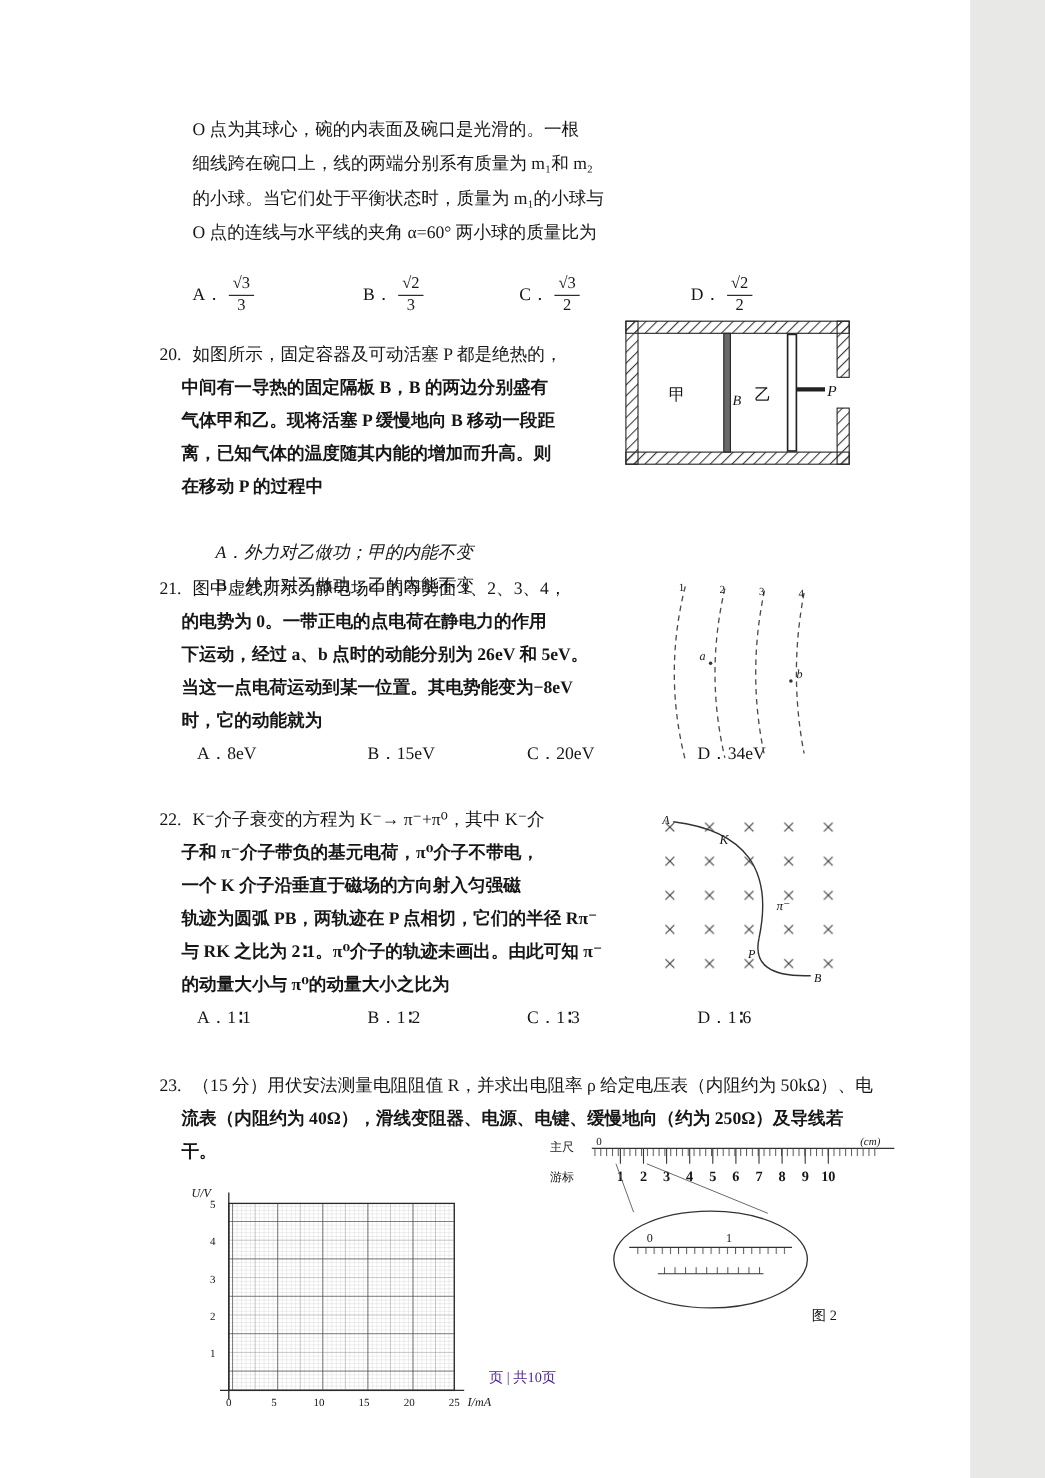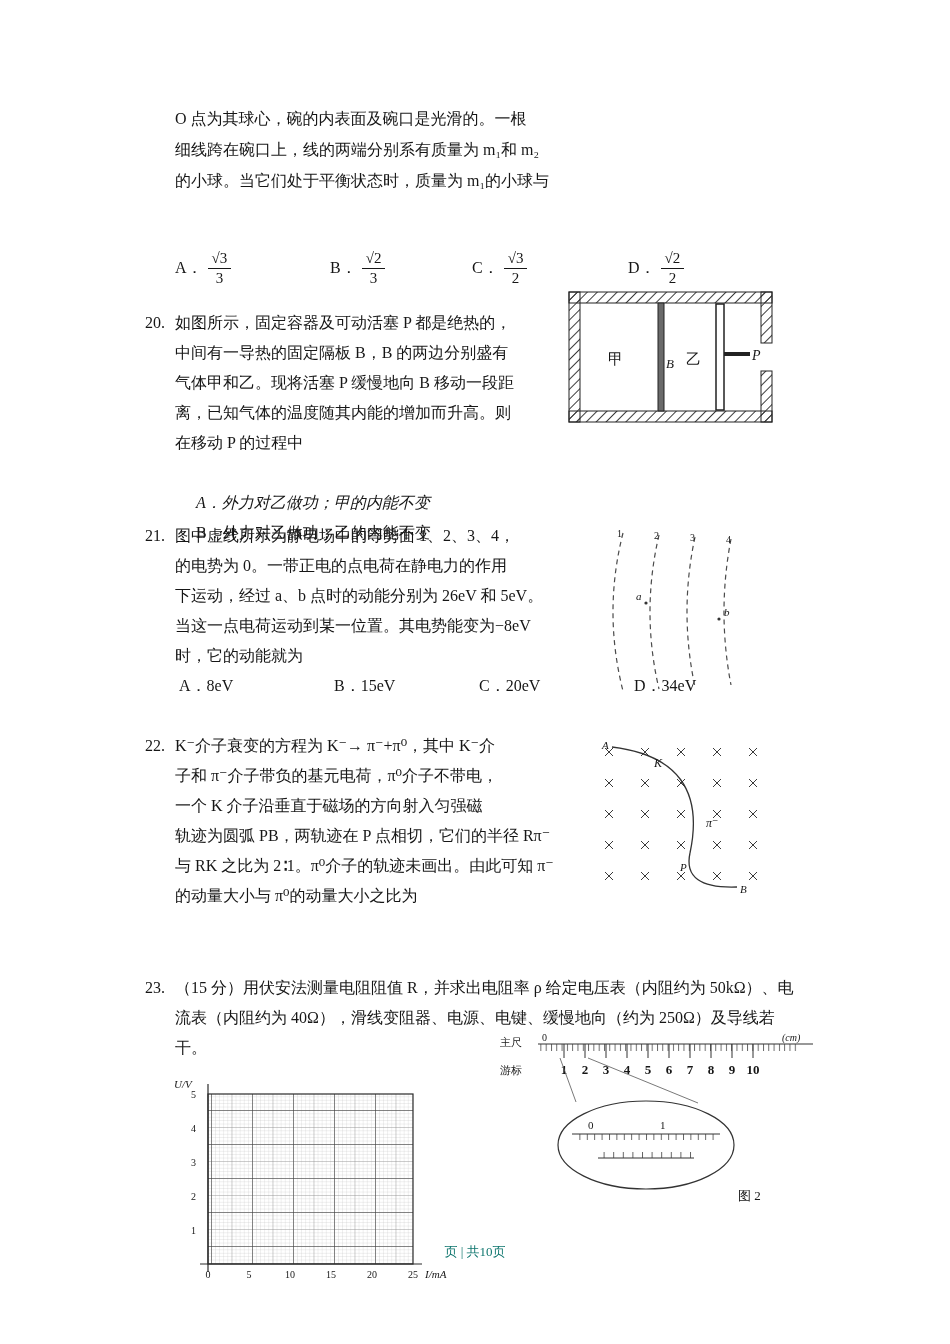--- a/index.html
+++ b/index.html
@@ -1,43 +1,44 @@
 <!DOCTYPE html>
 <html><head>
 <meta charset="utf-8">
 <style>
   html,body{margin:0;padding:0;}
   body{width:950px;height:1344px;position:relative;background:#e8e8e6;
        font-family:"Liberation Serif","DejaVu Serif",serif;color:#161616;}
-  .page{position:absolute;left:0;top:0;width:950px;height:1344px;background:#ffffff;overflow:hidden;}
+  .page{position:absolute;left:0;top:0;width:882px;height:1344px;background:#ffffff;overflow:hidden;}
   .blk{position:absolute;}
   .qline{font-size:16px;line-height:30px;white-space:pre;}
   .lh31 .qline{line-height:31px;}
   .qnum{display:inline-block;width:30px;}
-  .indent{margin-left:30px;}
+  .indent{margin-left:20px;font-weight:bold;}
   .optrow{margin-left:27px;}
   .optrow .o1{display:inline-block;width:303px;font-style:italic;}
   .row4{position:relative;height:30px;margin-left:34px;}
   .row4 span{position:absolute;top:0;white-space:pre;}
   .q19opt{position:absolute;top:0;display:flex;align-items:center;font-size:16px;height:48px;}
   .frac{display:inline-flex;flex-direction:column;align-items:center;font-size:15px;line-height:19px;margin-left:5px;}
   .fnum{border-bottom:1px solid #161616;padding:0 4px;}
   svg text{fill:#161616;}
   .footer{position:absolute;left:0;top:1243px;width:950px;text-align:center;
-          font-size:13px;color:#0f766e;}
+          font-size:13px;color:#4c1d95;}
 </style>
 </head>
 <body>
 
 <div class="page">
 
   <div class="blk lh31" style="left:175px;top:103px;">
     <div class="qline">O 点为其球心，碗的内表面及碗口是光滑的。一根</div>
     <div class="qline">细线跨在碗口上，线的两端分别系有质量为 m₁和 m₂</div>
     <div class="qline">的小球。当它们处于平衡状态时，质量为 m₁的小球与</div>
+    <div class="qline">O 点的连线与水平线的夹角 α=60° 两小球的质量比为</div>
   </div>
 
   <div class="blk" style="left:175px;top:244px;width:620px;height:50px;">
     <span class="q19opt" style="left:0px;">
       <span>A．</span>
       <span class="frac">
         <span class="fnum">√3</span>
         <span class="fden">3</span>
       </span>
     </span>
@@ -129,20 +130,26 @@
     </svg>
   </div>
 
   <div class="blk" style="left:145px;top:731px;">
     <div class="qline"><span class="qnum">22.</span><span>K⁻介子衰变的方程为 K⁻→ π⁻+π⁰，其中 K⁻介</span></div>
     <div class="qline indent">子和 π⁻介子带负的基元电荷，π⁰介子不带电，</div>
     <div class="qline indent">一个 K 介子沿垂直于磁场的方向射入匀强磁</div>
     <div class="qline indent">轨迹为圆弧 PB，两轨迹在 P 点相切，它们的半径 Rπ⁻</div>
     <div class="qline indent">与 RK 之比为 2∶1。π⁰介子的轨迹未画出。由此可知 π⁻</div>
     <div class="qline indent">的动量大小与 π⁰的动量大小之比为</div>
+    <div class="qline row4">
+      <span style="left:0px;">A．1∶1</span>
+      <span style="left:155px;">B．1∶2</span>
+      <span style="left:300px;">C．1∶3</span>
+      <span style="left:455px;">D．1∶6</span>
+    </div>
   </div>
 
   <div class="blk" style="left:592px;top:737px;">
     <svg width="185" height="160" viewBox="0 0 185 160">
       <defs>
         <pattern id="xs" width="36" height="31" patternUnits="userSpaceOnUse">
           <path d="M13,11 L21,19 M21,11 L13,19" stroke="#3a3a3a" stroke-width="1"></path>
         </pattern>
       </defs>
       <rect x="0" y="0" width="185" height="158" fill="url(#xs)"></rect>

